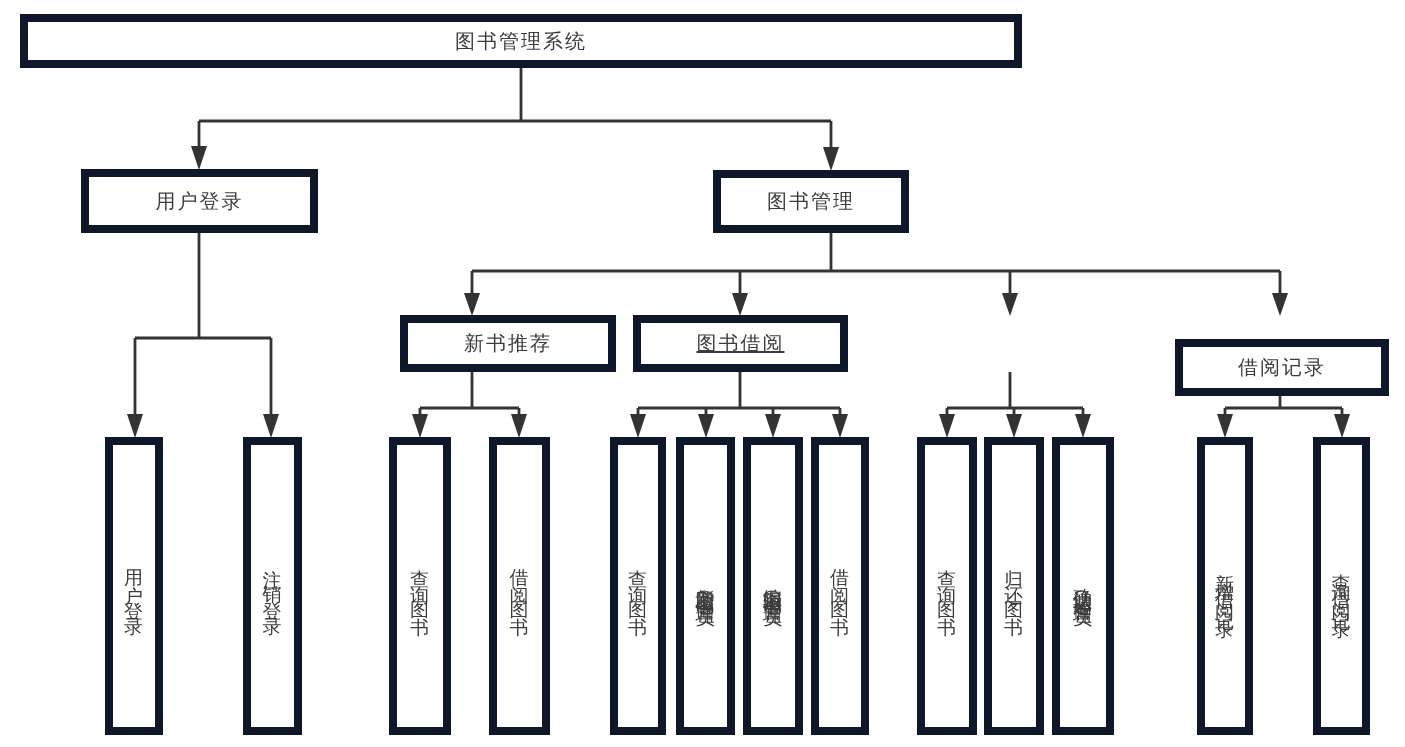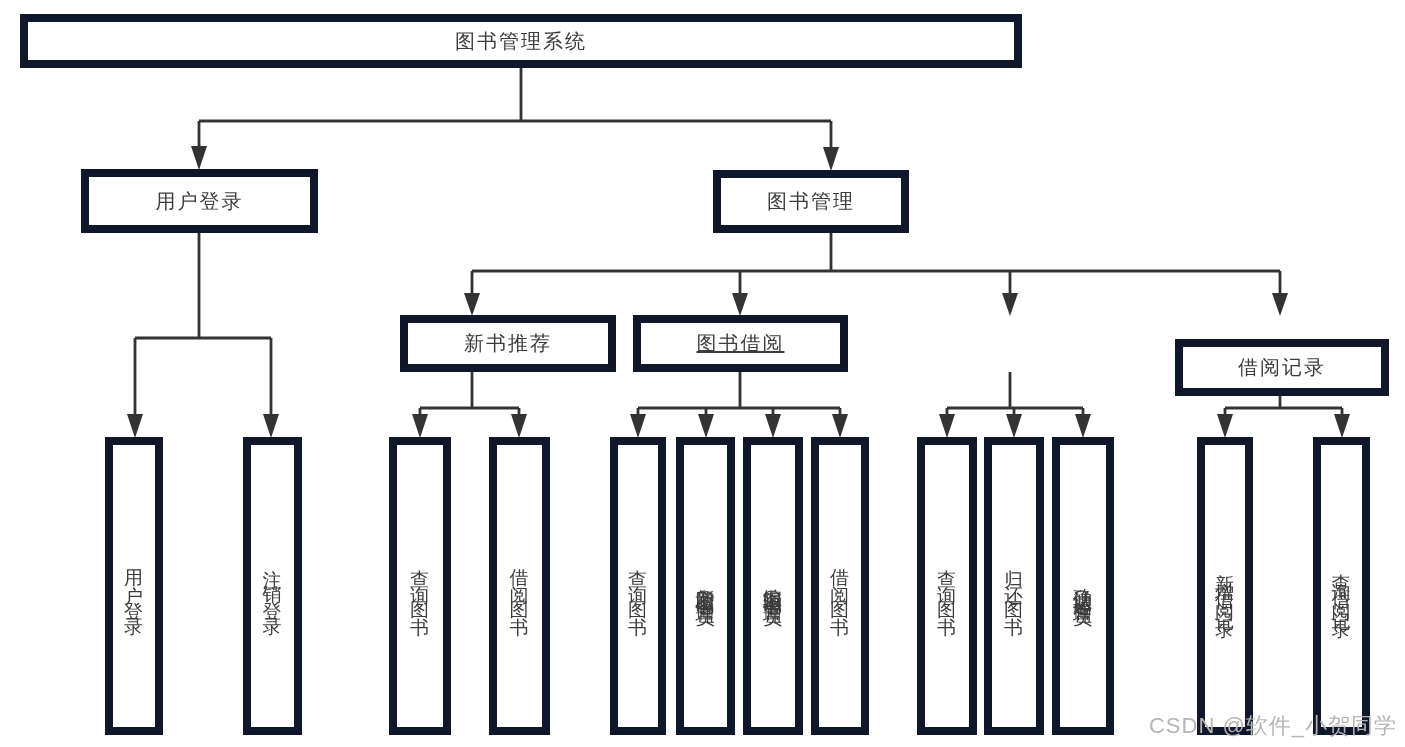--- a/index.html
+++ b/index.html
@@ -126,15 +126,14 @@
     <span class="vtext sp-tight">确认归还（管理员）</span>
   </div>
 
   <div class="node vnode" style="left:1197px;top:437px;width:56px;height:298px;">
     <span class="vtext sp-mid">新增借阅记录</span>
   </div>
   <div class="node vnode" style="left:1313px;top:437px;width:57px;height:298px;">
     <span class="vtext sp-mid">查询借阅记录</span>
   </div>
 
-  <div id="watermark">CSDN @软件_小贺同学</div>
 
 </div>
 
 </body></html>

